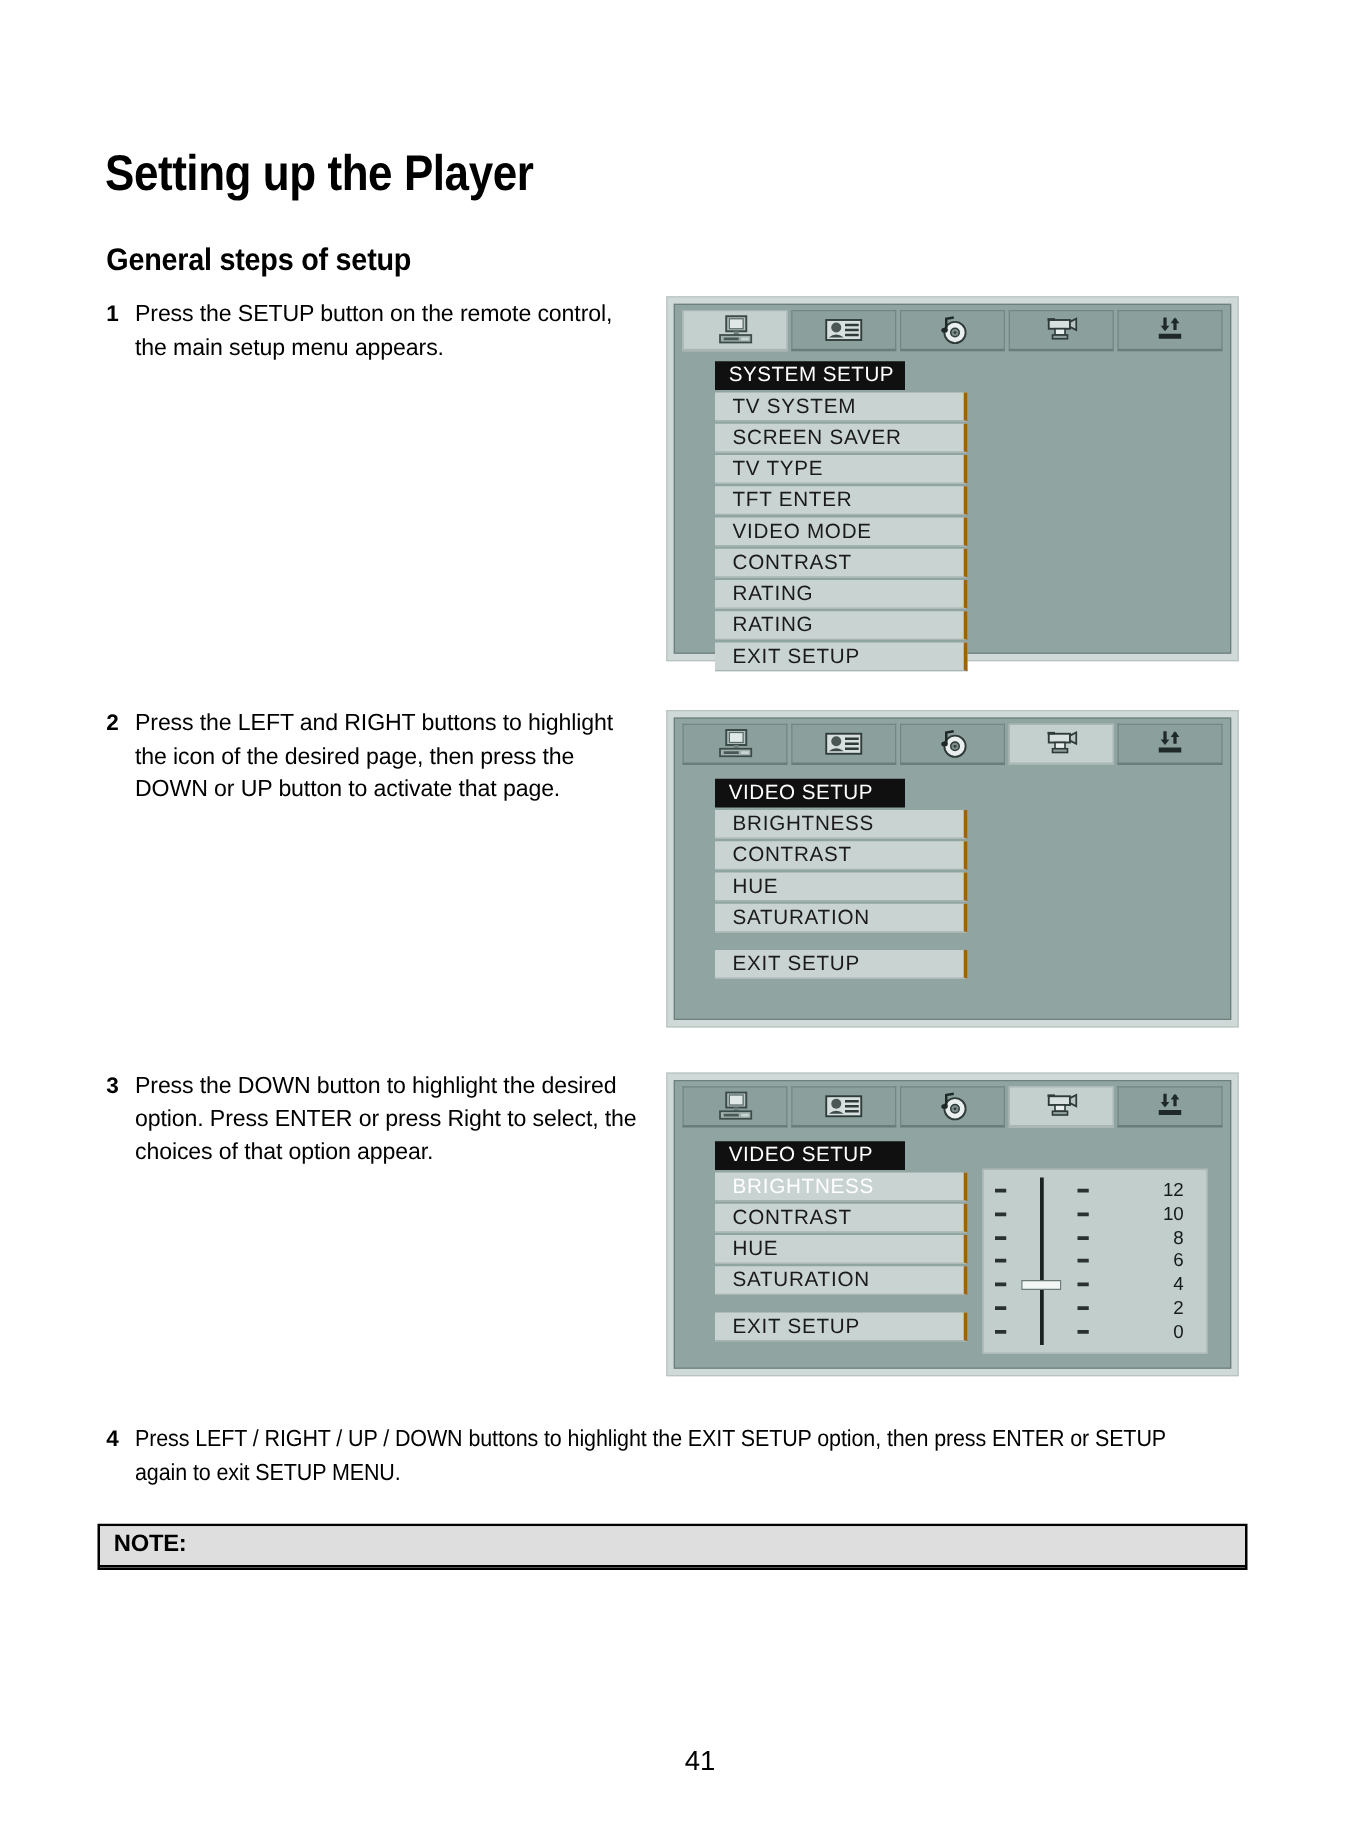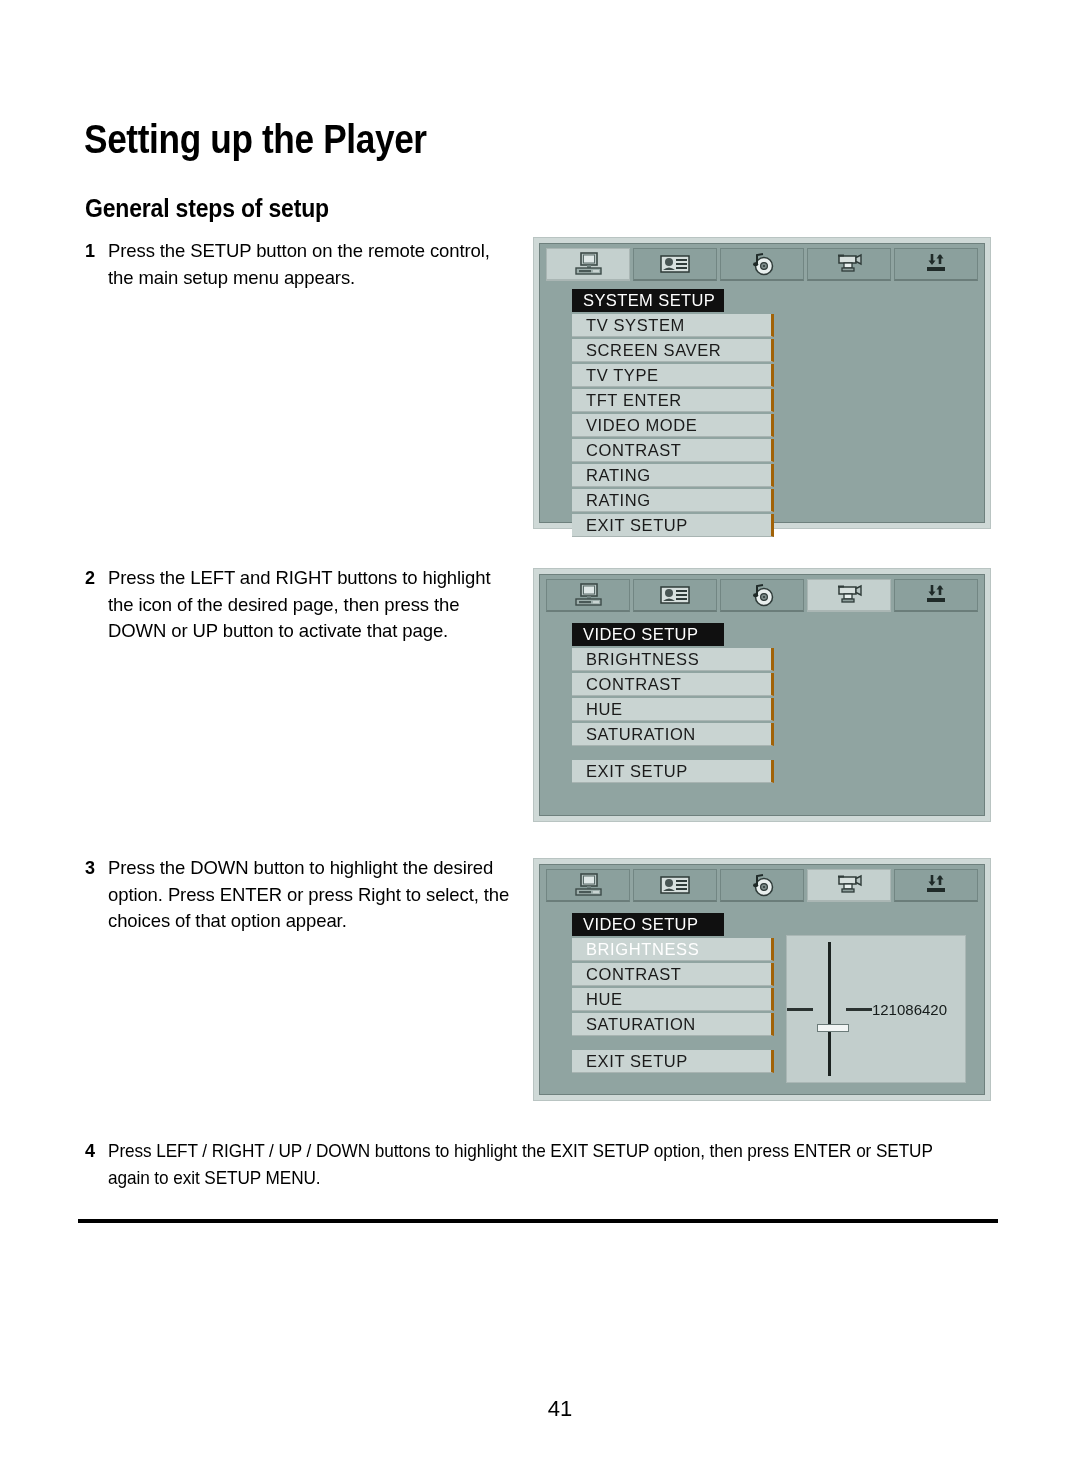--- a/index.html
+++ b/index.html
@@ -160,21 +160,21 @@
     height: 148px;
     background: #c2cecc;
     border: 1px solid #aab7b5;
     box-sizing: border-box;
     display: flex;
     align-items: stretch;
   }
   .slider-col {
     position: relative;
     display: flex;
-    flex-direction: row;
+    flex-direction: column;
     justify-content: space-around;
     align-items: center;
     padding: 7px 0;
     box-sizing: border-box;
   }
   .slider-ticks { width: 26px; }
   .slider-ticks .tick {
     width: 9px;
     height: 3px;
     background: #2a3230;
@@ -498,15 +498,16 @@
         <div class="lbl">6</div>
         <div class="lbl">4</div>
         <div class="lbl">2</div>
         <div class="lbl">0</div>
       </div>
     </div>
   </div>
 </div>
 
 <div class="note-box">
+  <div class="note-head">NOTE:</div>
 </div>
 
 <div class="page-number">41</div>
 
 </body></html>

